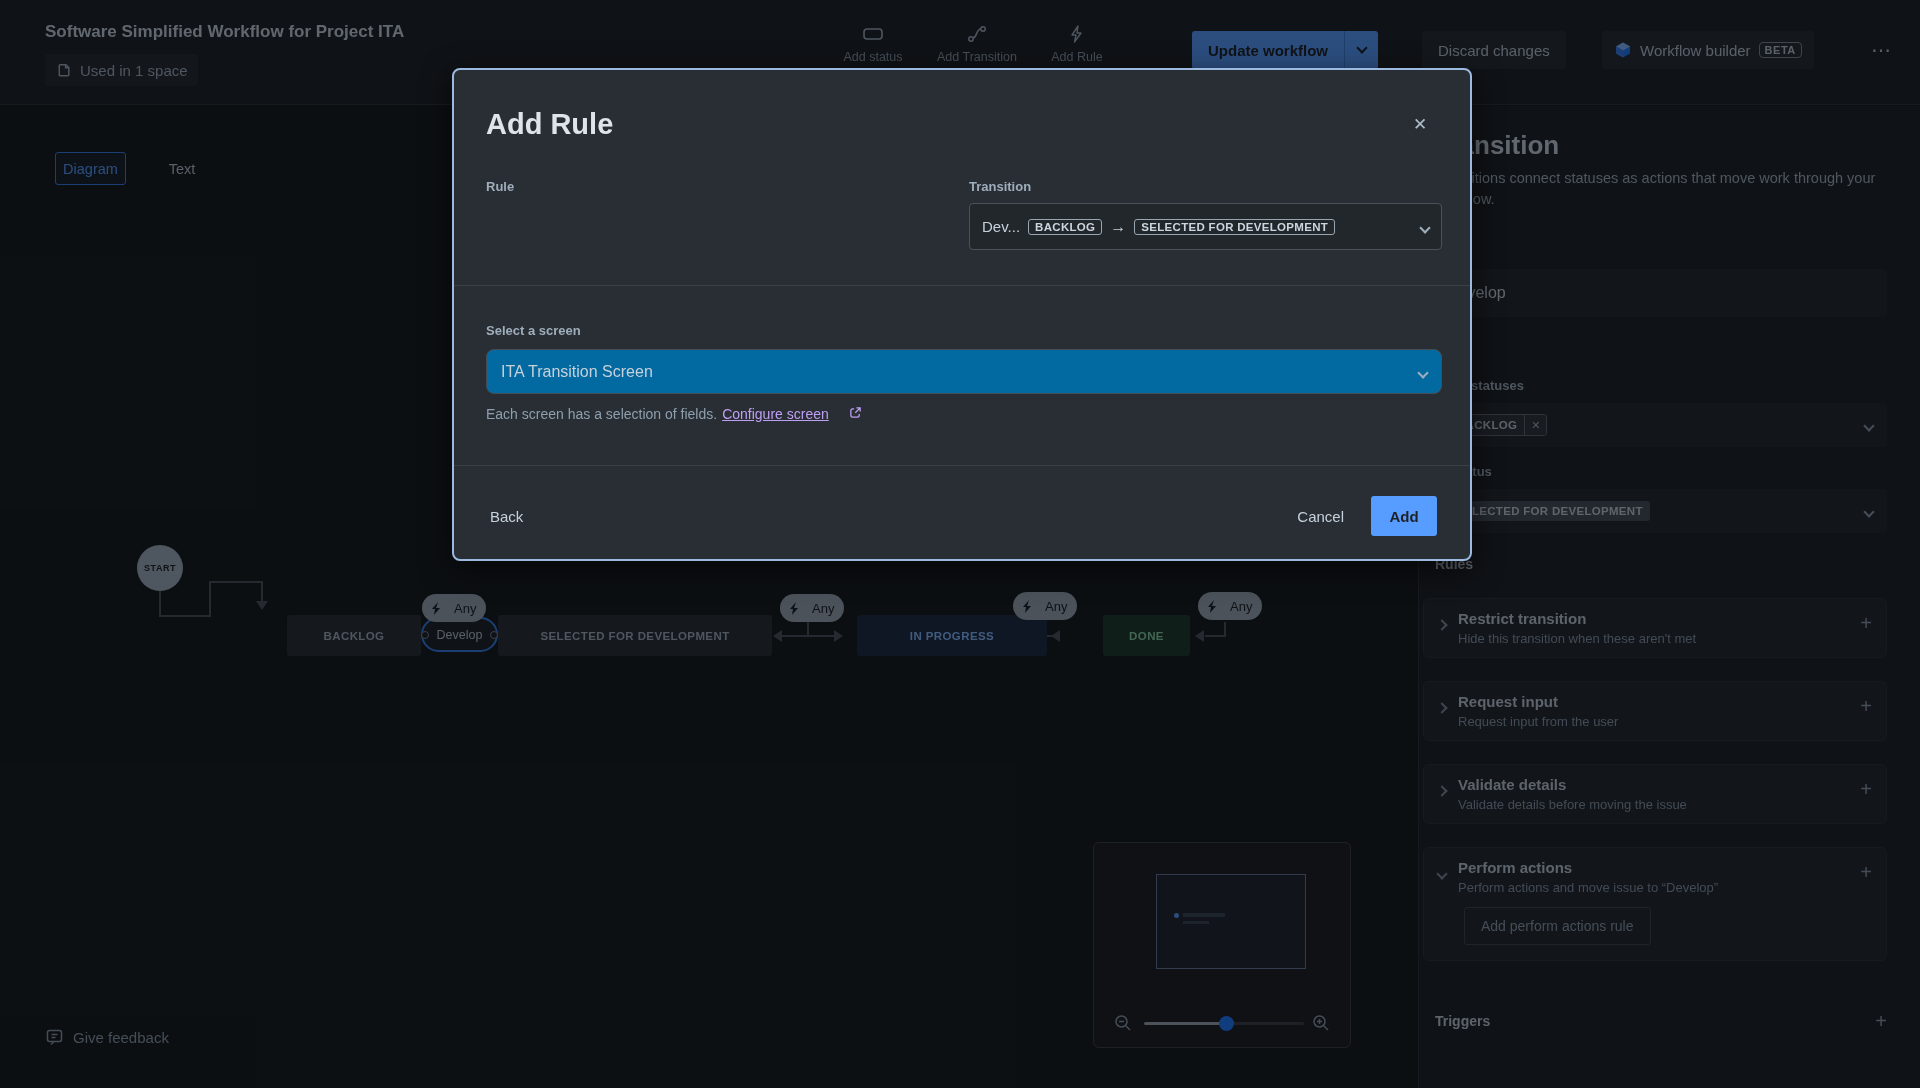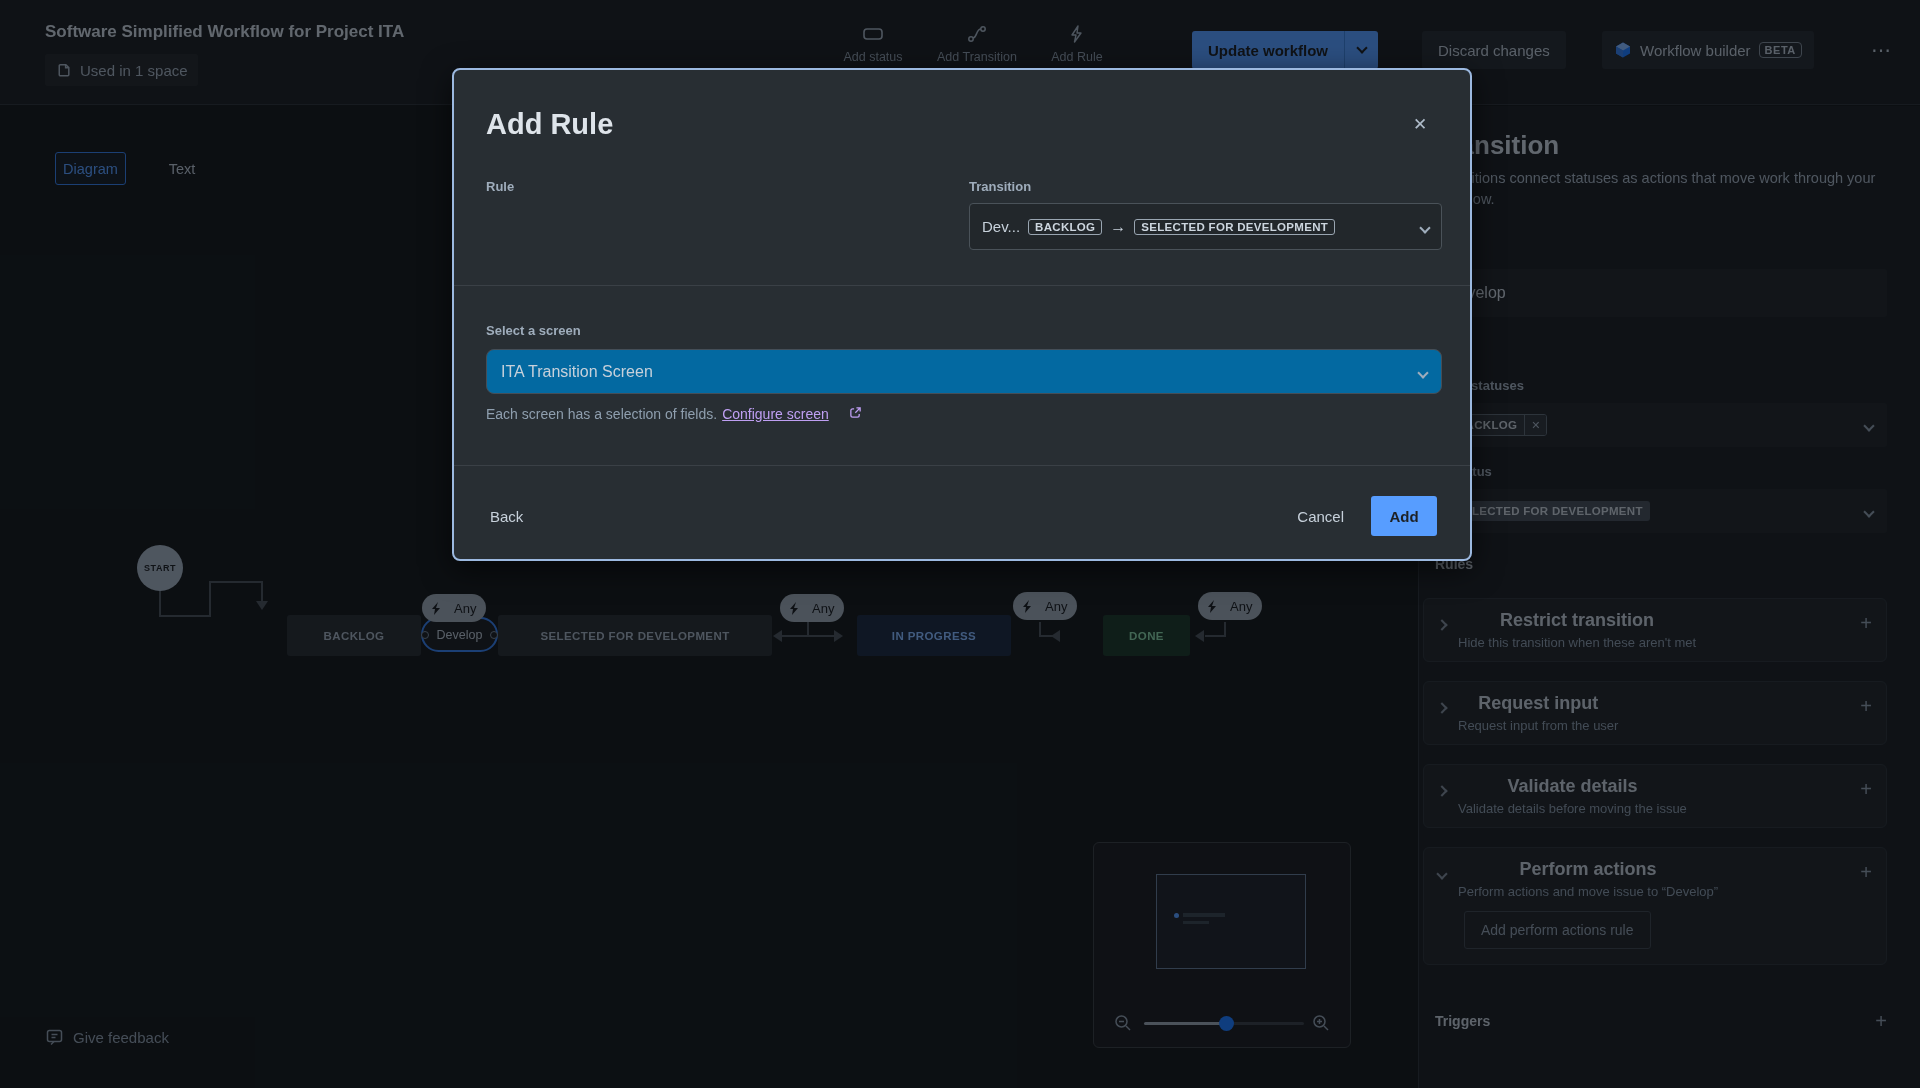--- a/index.html
+++ b/index.html
@@ -49,21 +49,21 @@
   .p-row { position:absolute; left:16px; width:452px; height:44px; background:#22272B; border-radius:3px; display:flex; align-items:center; padding:0 14px; }
   .chip-group { display:flex; align-items:stretch; border:1px solid #5A6672; border-radius:3px; overflow:hidden; }
   .chip-label { padding:4px 7px; font-size:11.5px; font-weight:700; letter-spacing:.3px; color:#C2CBD4; background:#2E353C; }
   .chip-x { width:22px; display:flex; align-items:center; justify-content:center; border-left:1px solid #5A6672; color:#9FADBC; font-size:11px; background:#2E353C; }
   .lozenge-solid { background:#454F59; color:#C2CBD4; font-size:11.5px; font-weight:700; letter-spacing:.3px; padding:4px 7px; border-radius:3px; }
   .row-chev { margin-left:auto; color:#8C9BAB; }
   .rules-label { position:absolute; left:16px; top:450px; font-size:14px; font-weight:700; color:#BFC9D4; }
   .rule-card { position:absolute; left:4px; width:464px; background:#22272B; border:1px solid #2C333A; border-radius:6px; padding:11px 14px; }
   .rc-head { display:flex; align-items:flex-start; gap:12px; }
   .rc-chev { margin-top:5px; color:#7E8B99; flex:0 0 auto; }
-  .rc-title { font-size:18px; font-weight:600; color:#BFC9D4;text-align:center; }
+  .rc-title { font-size:15px; font-weight:600; color:#BFC9D4; }
   .rc-sub { font-size:13px; color:#8696A7; margin-top:4px; }
   .rc-plus { position:absolute; right:14px; top:14px; font-size:20px; color:#8C9BAB; line-height:20px; }
   .rc-action { margin:12px 0 4px 26px; height:38px; padding:0 16px; border:1px solid #3D454E; border-radius:3px; background:transparent; color:#8C9BAB; font-size:14px; display:inline-flex; align-items:center; font-family:inherit; }
   .triggers-row { position:absolute; left:16px; top:905px; width:452px; display:flex; align-items:center; }
   .triggers-row .rc-plus { position:static; margin-left:auto; }
 
   
   .minimap { position:absolute; left:1093px; top:842px; width:258px; height:206px; background:rgba(29,33,37,0.85); border:1px solid #3A3F44; border-radius:6px; z-index:12; }
   .mm-viewport { position:absolute; left:62px; top:31px; width:150px; height:95px; border:1.5px solid #627A94; background:rgba(120,160,210,0.05); }
   .mm-dot { position:absolute; left:17px; top:38px; width:5px; height:5px; border-radius:50%; background:#579DFF; }
@@ -185,21 +185,21 @@
   </svg>
 
   <div class="start-node">START</div>
   <div class="status-box" style="left:287px; top:615px; width:134px;">BACKLOG</div>
   <div class="trans-pill">
     <span class="port port-l"></span>
     <span>Develop</span>
     <span class="port port-r"></span>
   </div>
   <div class="status-box" style="left:498px; top:615px; width:274px;">SELECTED FOR DEVELOPMENT</div>
-  <div class="status-box status-inprogress" style="left:857px; top:615px; width:154px;">IN PROGRESS</div>
+  <div class="status-box status-inprogress" style="left:857px; top:615px; width:190px;">IN PROGRESS</div>
   <div class="status-box status-done" style="left:1103px; top:615px; width:87px;">DONE</div>
 
   <div class="any-pill" style="left:422px; top:594px;">
     <svg width="11" height="13" viewBox="0 0 11 13">
         <path d="M7 0 1 7h3l-1 6 6-7H5l2-6z" fill="#1A1E22"></path>
       </svg>
     <span>Any</span>
   </div>
   <div class="any-pill" style="left:780px; top:594px;">
     <svg width="11" height="13" viewBox="0 0 11 13">

